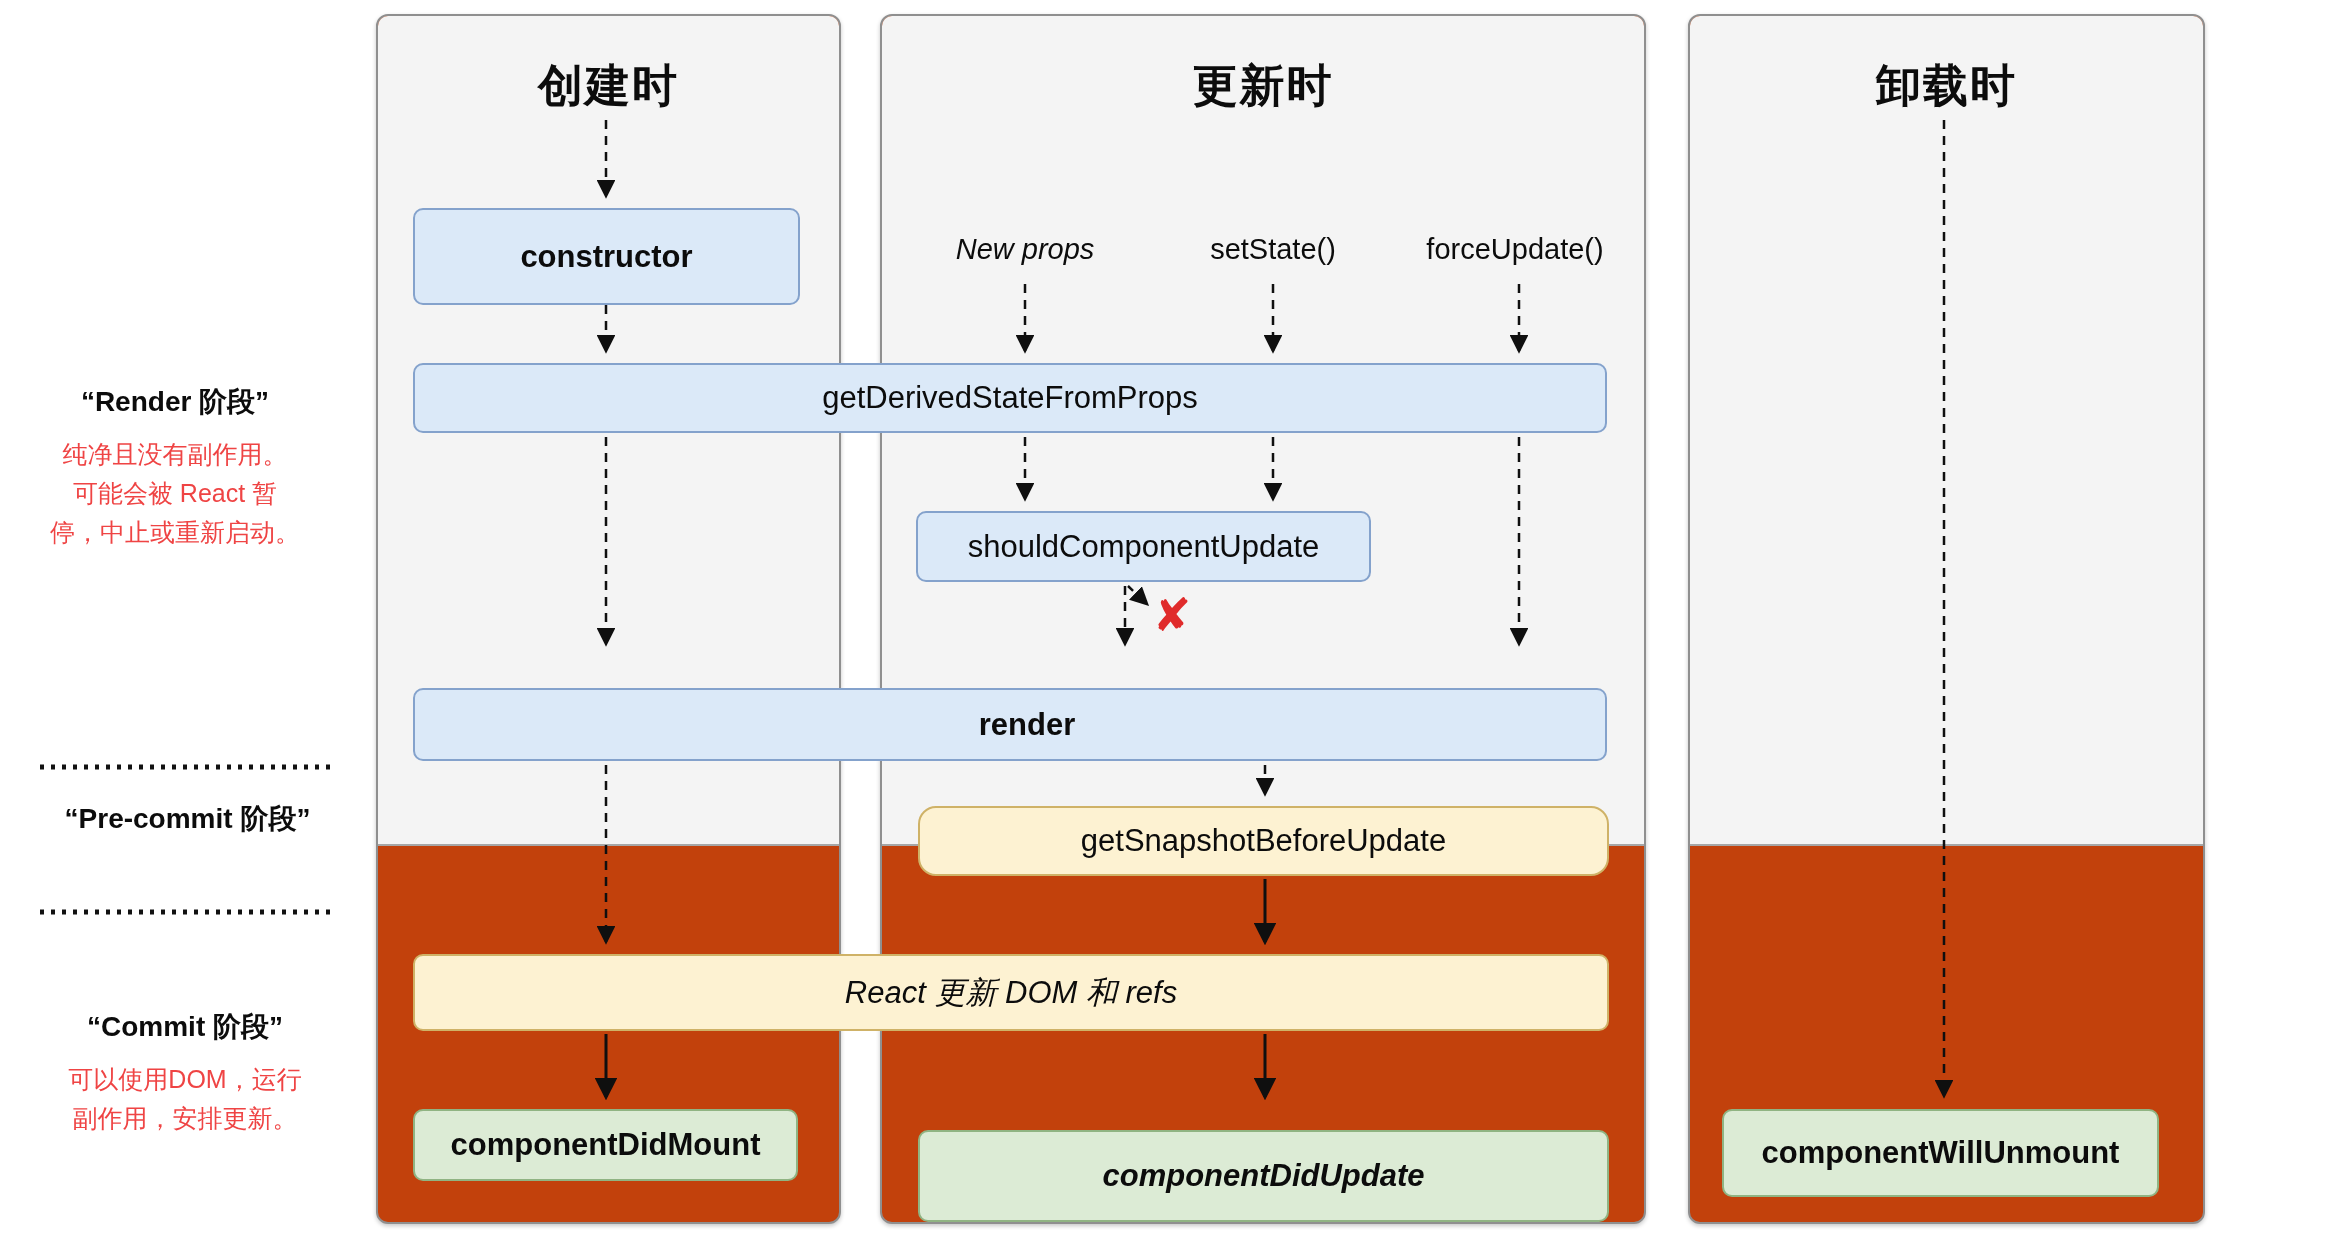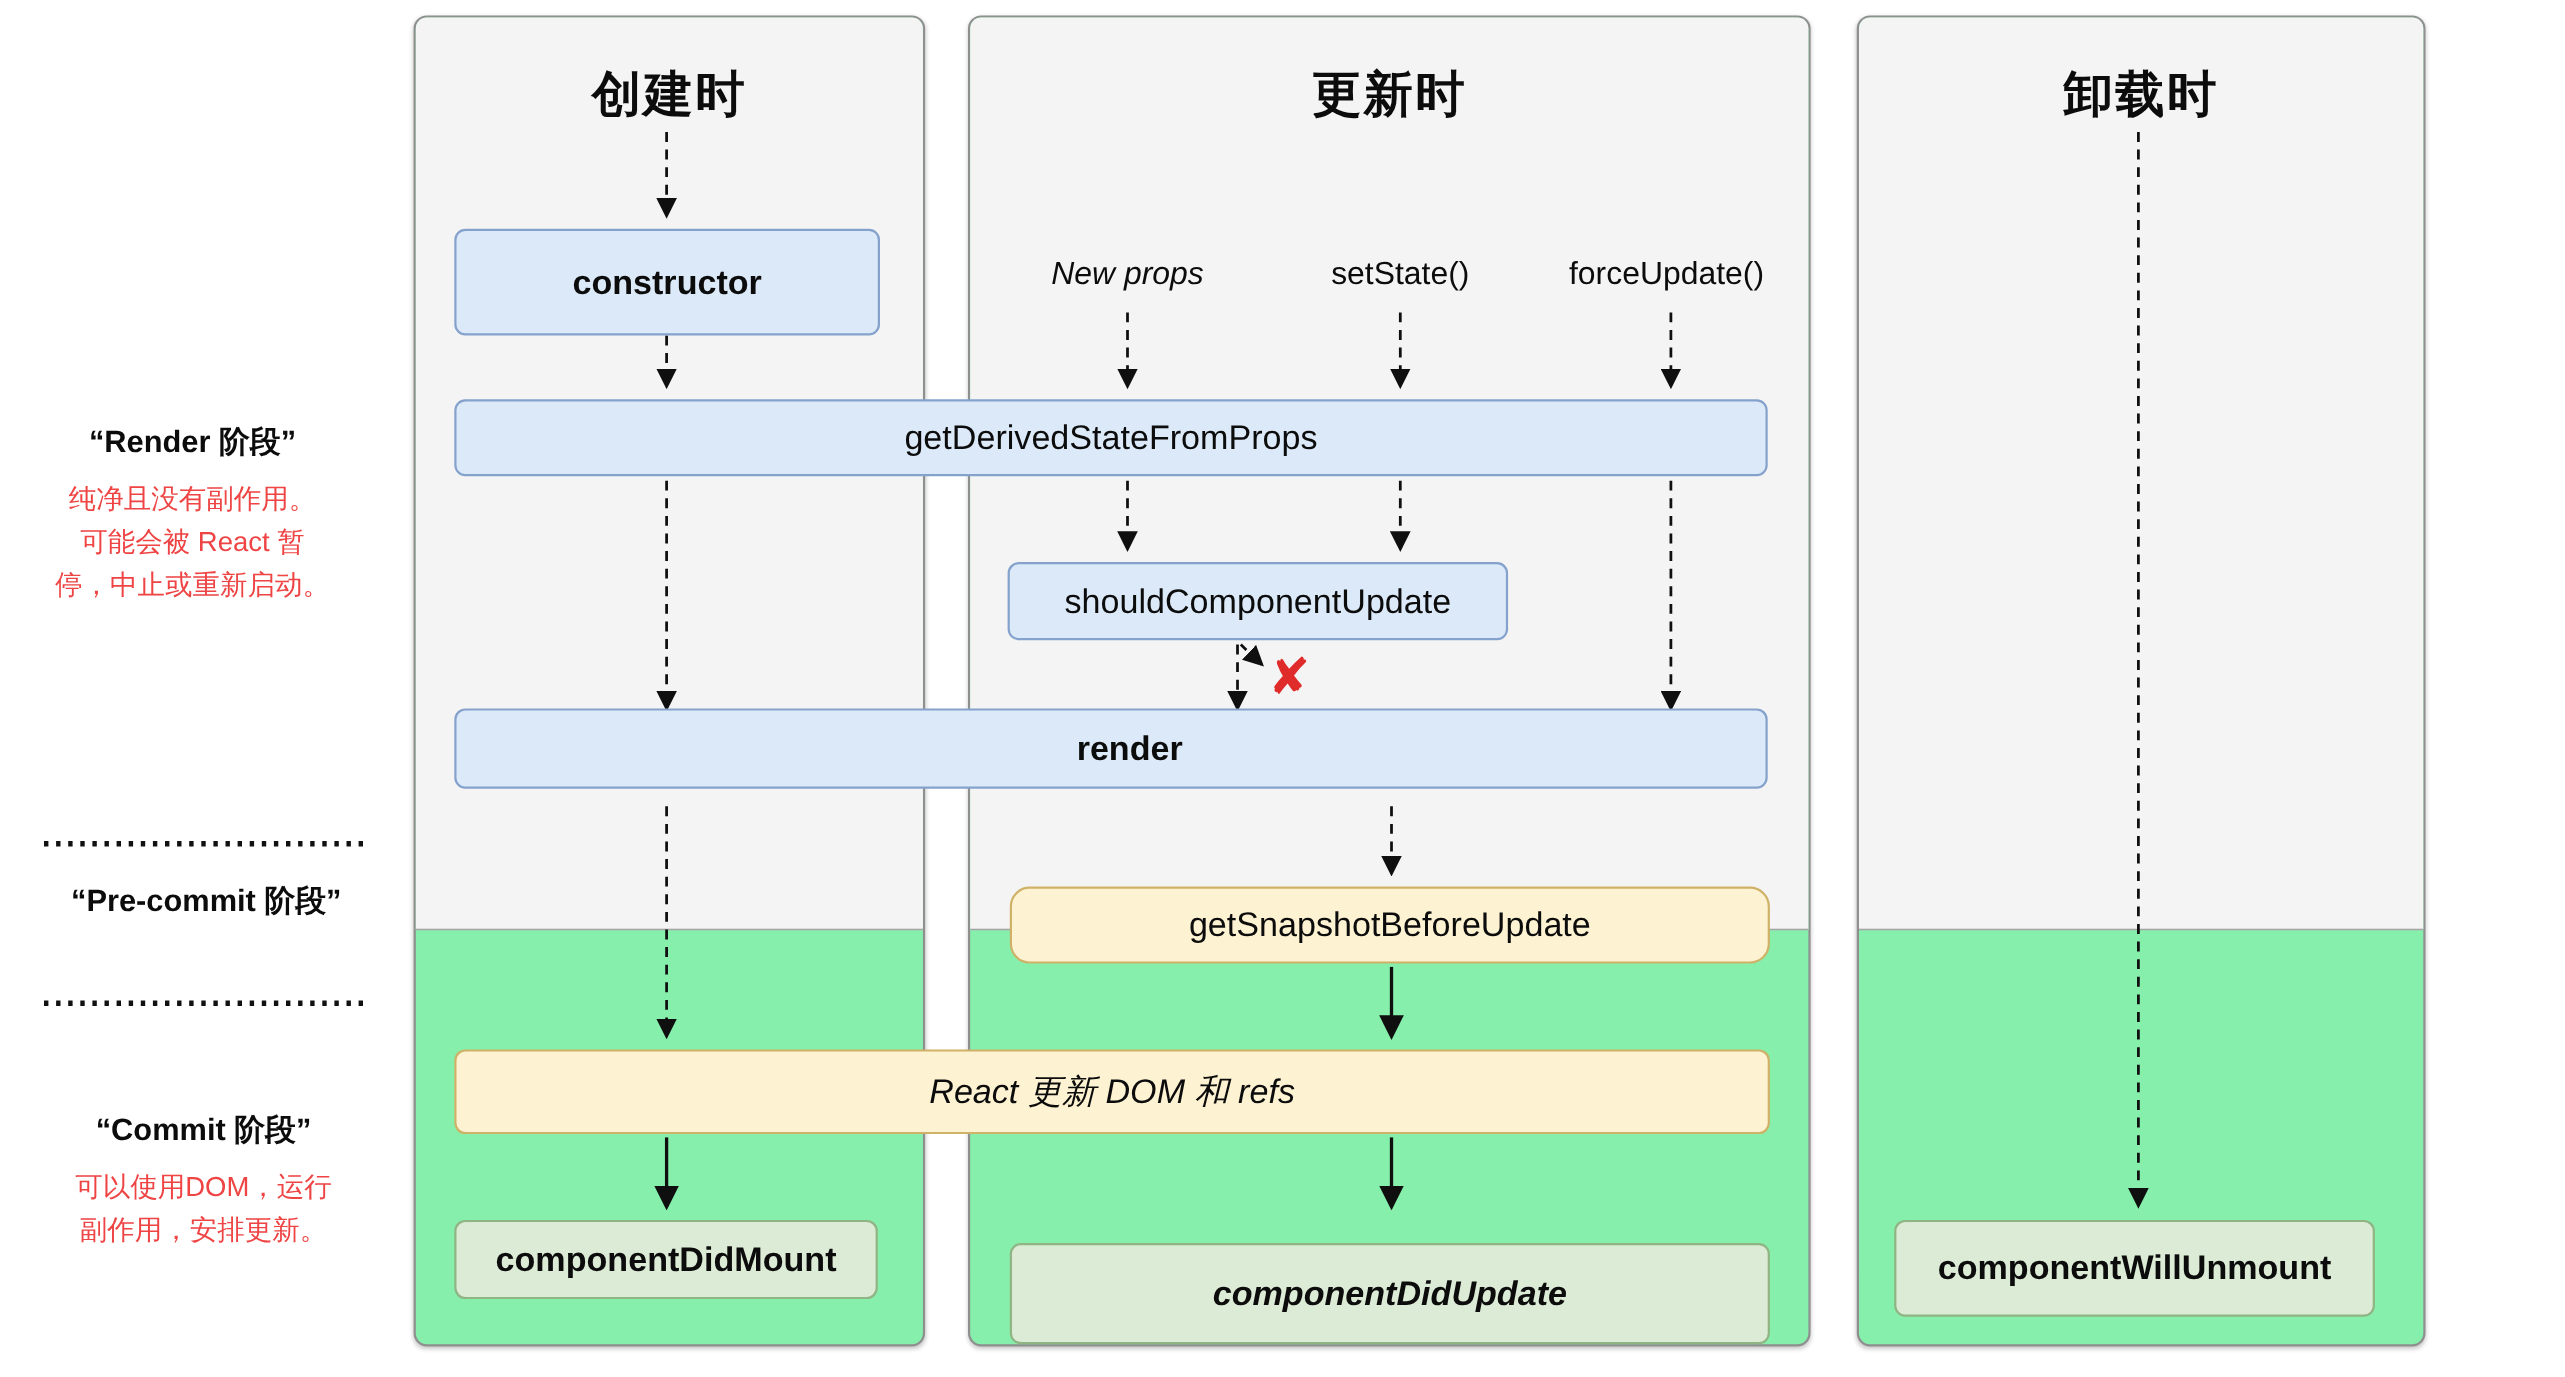--- a/index.html
+++ b/index.html
@@ -1,21 +1,21 @@
 <!DOCTYPE html>
 <html><head>
 <meta charset="utf-8">
 <style>
   html,body{margin:0;padding:0;background:#ffffff;}
   .canvas{
     position:relative;width:2332px;height:1252px;background:#ffffff;overflow:hidden;
     font-family:"Liberation Sans","DejaVu Sans",sans-serif;color:#0c0c0c;
   }
   .column{
-    position:absolute;border:2px solid #8f8f8f;border-radius:12px;background:#86efac;
+    position:absolute;border:2px solid #8f8f8f;border-radius:12px;background:#c2410c;
     box-shadow:0 2px 4px rgba(0,0,0,0.22);z-index:1;
   }
   .column-gray{
     position:absolute;left:0;right:0;top:0;background:#f4f4f4;
     border-bottom:2px solid #a6a6a6;border-radius:10px 10px 0 0;
   }
   .column-title{
     position:absolute;top:40px;left:0;right:0;text-align:center;
     font-size:45px;font-weight:600;letter-spacing:2px;z-index:3;
   }
@@ -94,21 +94,21 @@
     </g>
   </svg>
 
   <div class="trigger-label italic" style="left:1025px;top:233px;">New props</div>
   <div class="trigger-label" style="left:1273px;top:233px;">setState()</div>
   <div class="trigger-label" style="left:1515px;top:233px;">forceUpdate()</div>
 
   <div class="node blue bold" style="left:413px;top:208px;width:387px;height:97px;">constructor</div>
   <div class="node blue" style="left:413px;top:363px;width:1194px;height:70px;">getDerivedStateFromProps</div>
   <div class="node blue" style="left:916px;top:511px;width:455px;height:71px;text-align:center;">shouldComponentUpdate</div>
-  <div class="node blue bold" style="left:413px;top:644px;width:1194px;height:73px;padding-left:34px;">render</div>
+  <div class="node blue bold" style="left:413px;top:688px;width:1194px;height:73px;padding-left:34px;">render</div>
   <div class="node yellow" style="left:918px;top:806px;width:691px;height:70px;border-radius:18px;">getSnapshotBeforeUpdate</div>
   <div class="node yellow italic" style="left:413px;top:954px;width:1196px;height:77px;">React 更新 DOM 和 refs</div>
   <div class="node green bold" style="left:413px;top:1109px;width:385px;height:72px;">componentDidMount</div>
   <div class="node green bold" style="left:918px;top:1130px;width:691px;height:92px;font-style:italic;">componentDidUpdate</div>
   <div class="node green bold" style="left:1722px;top:1109px;width:437px;height:88px;">componentWillUnmount</div>
 
   <span class="abort-x" style="left:1172px;top:615px;">✘</span>
 
   <div class="phase-block" style="left:20px;top:383px;width:310px;">
     <div class="phase-title">“Render 阶段”</div>

